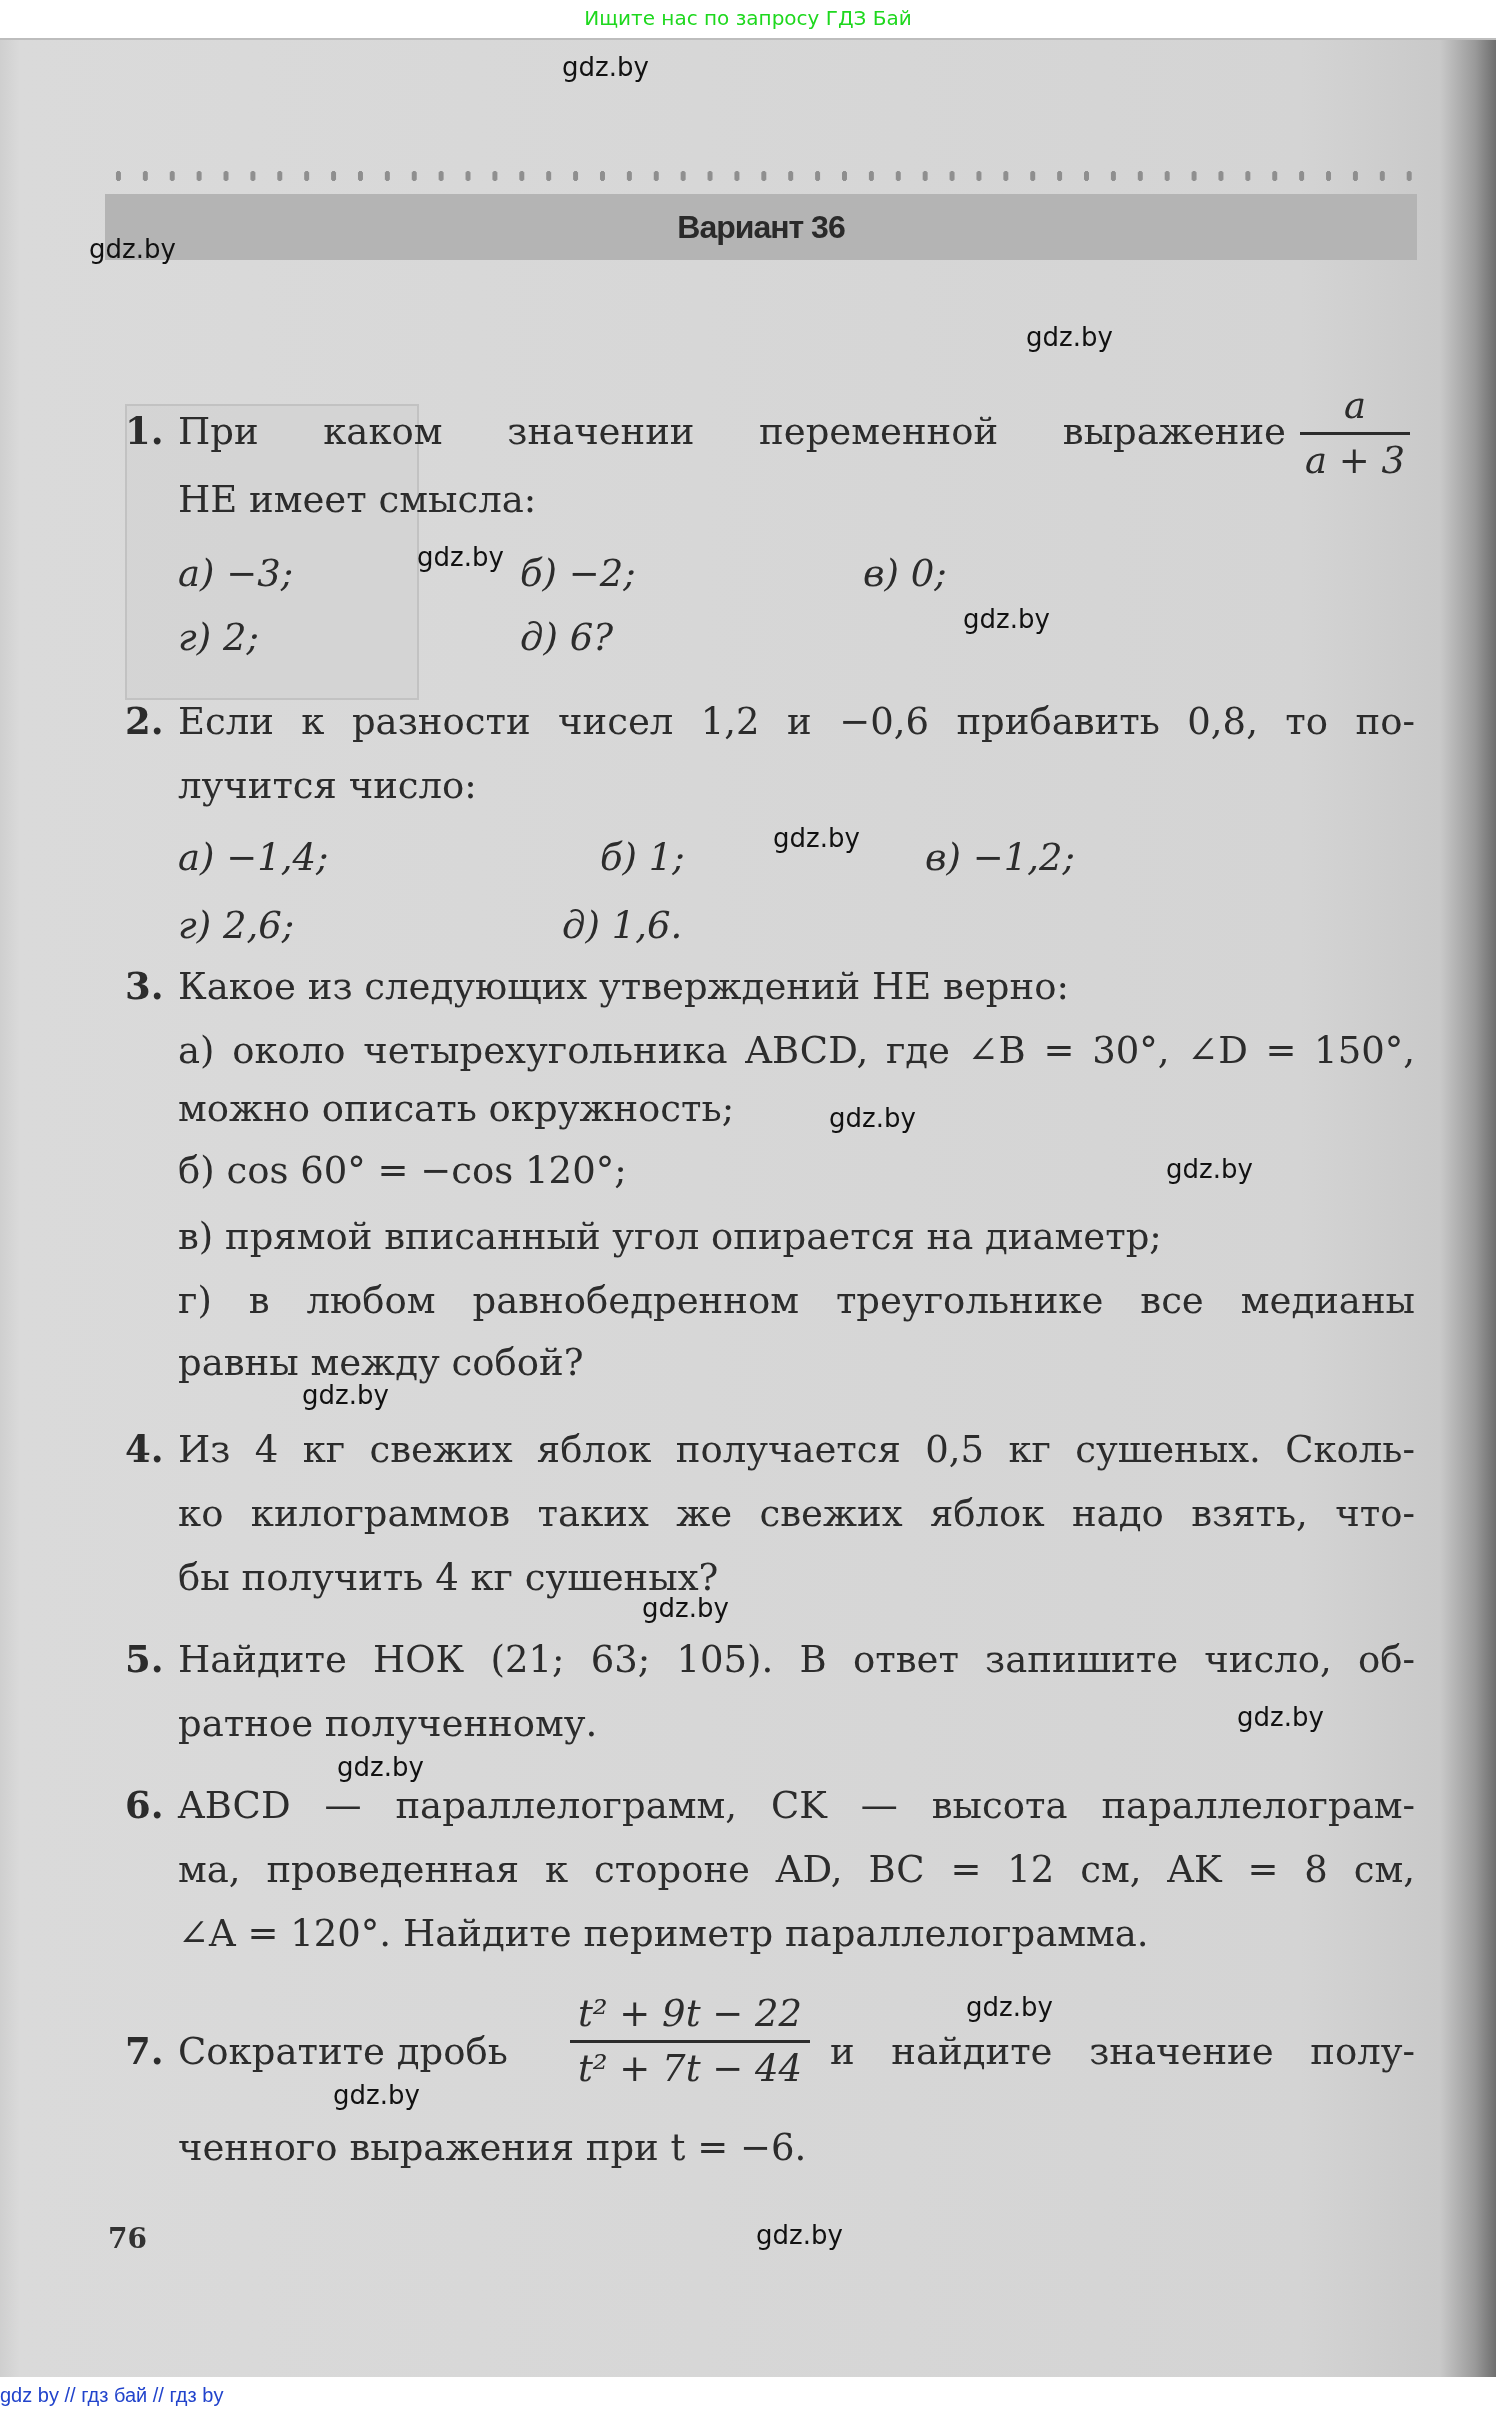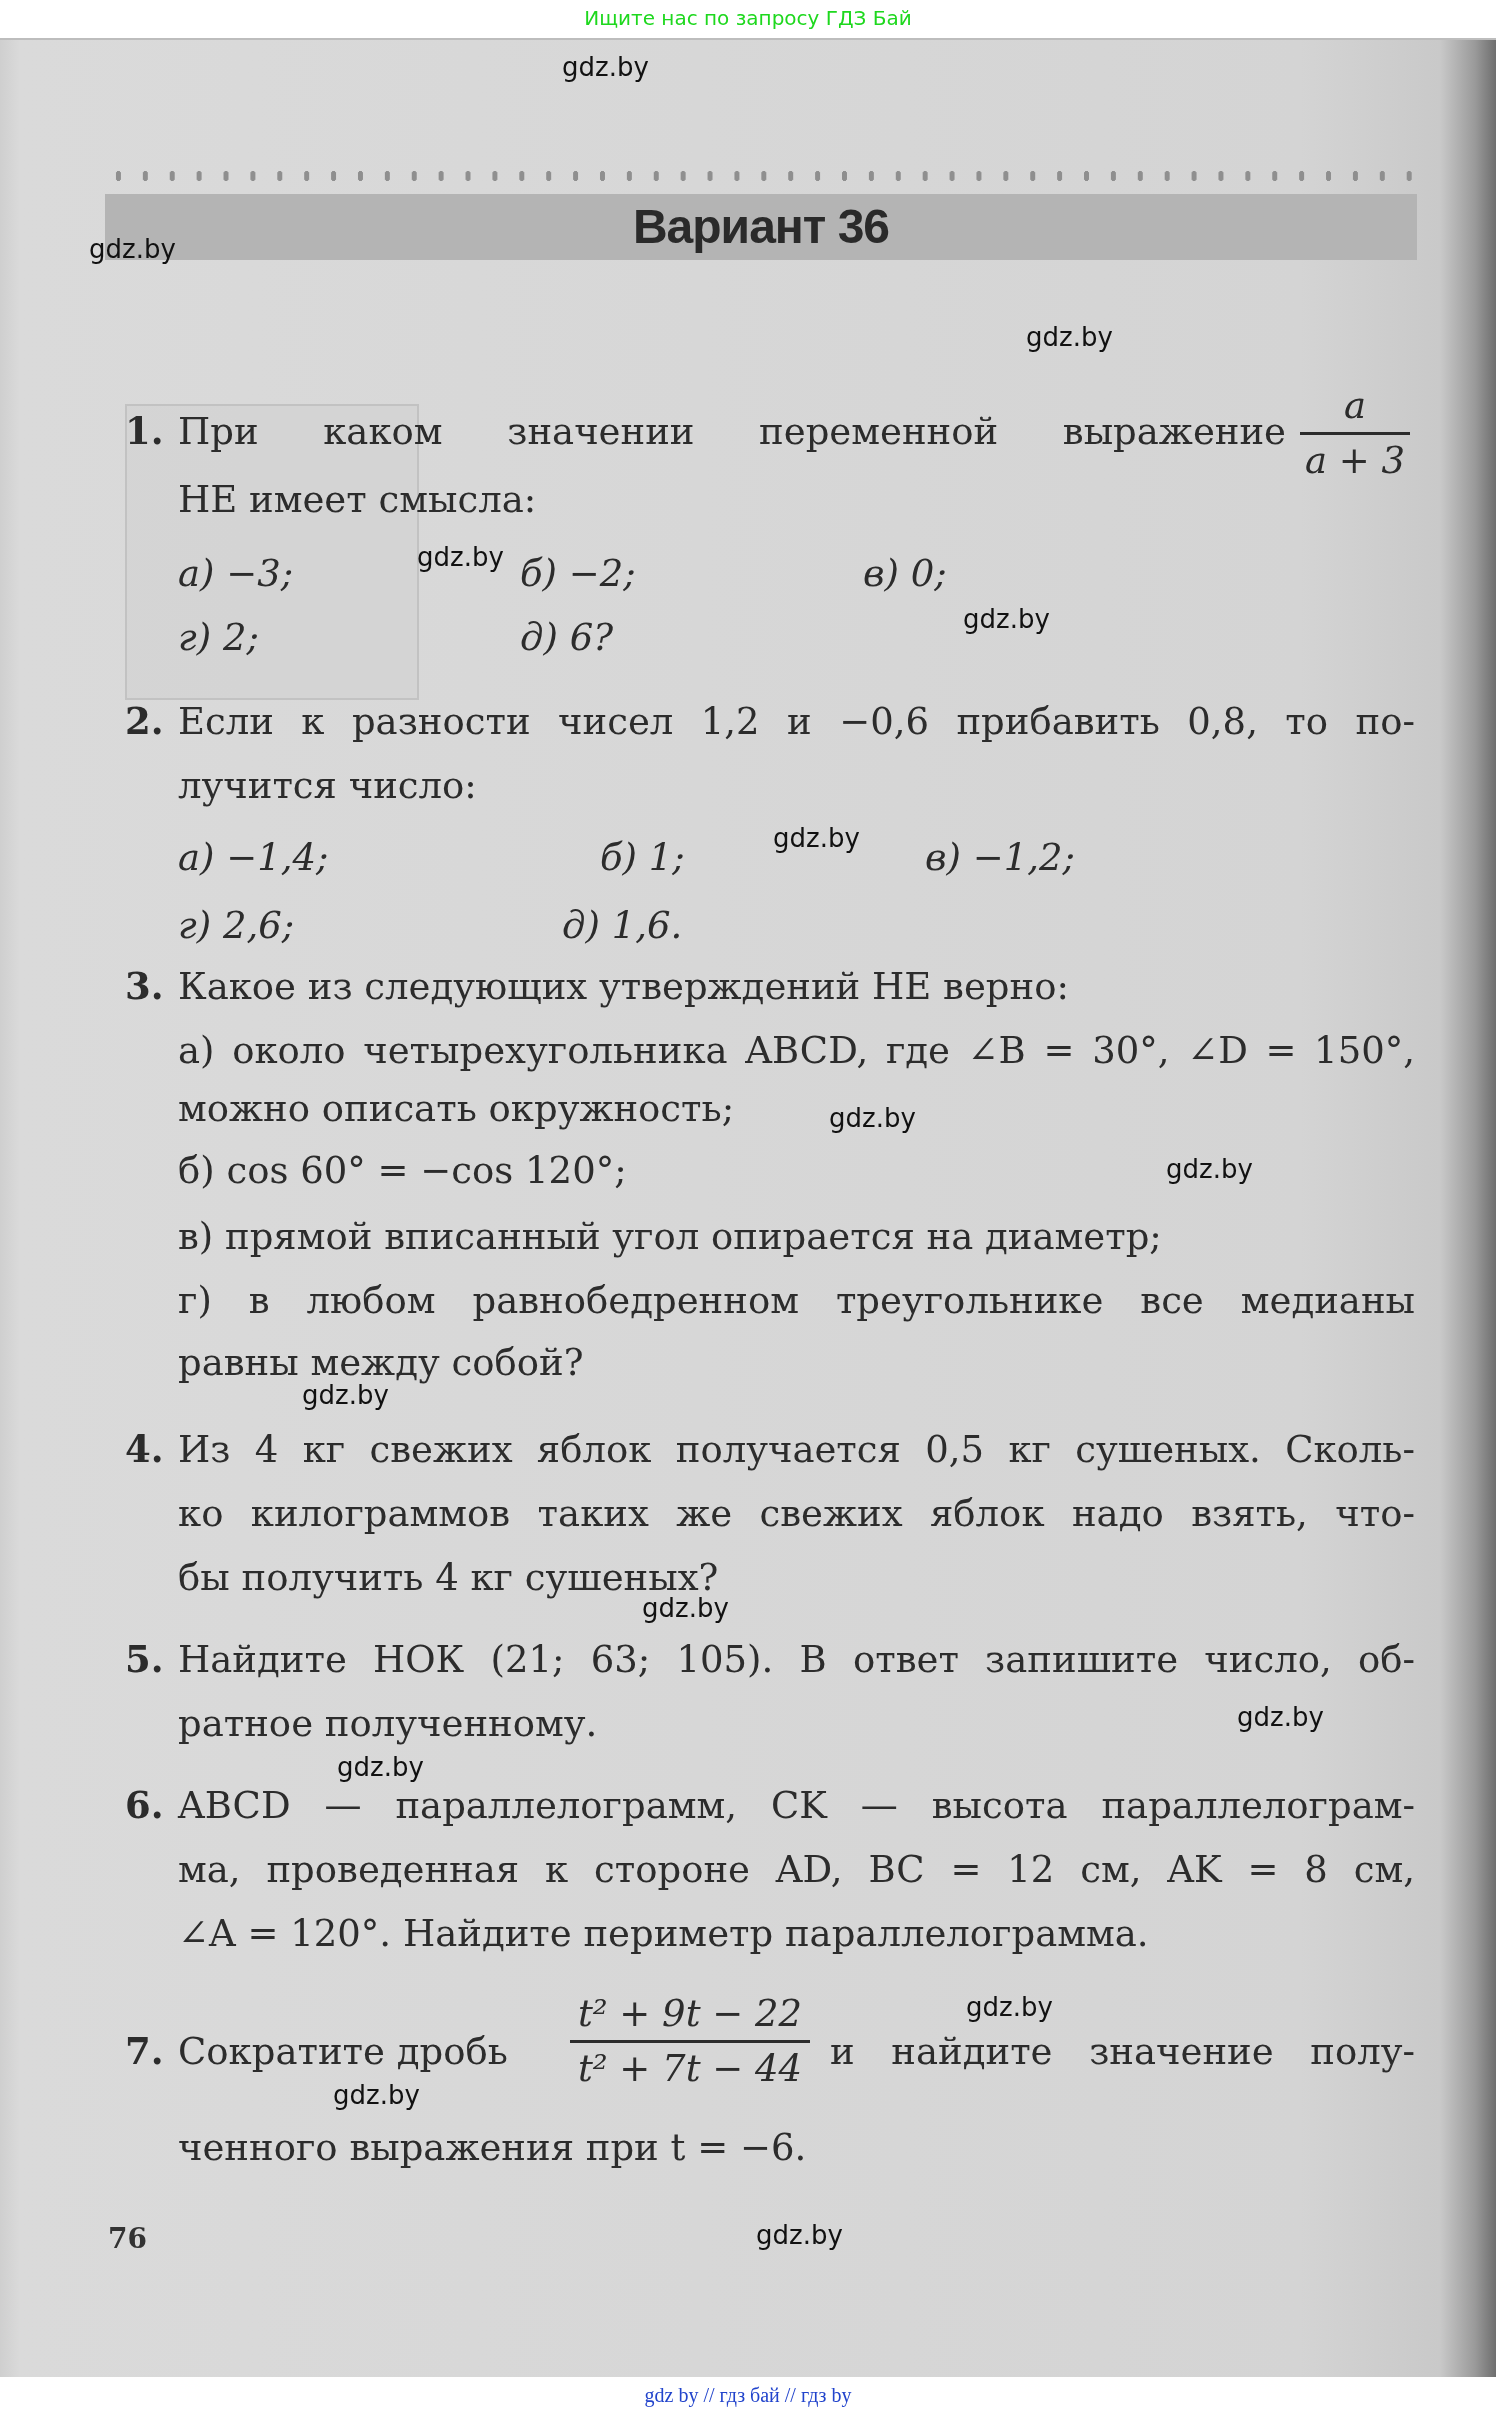--- a/index.html
+++ b/index.html
@@ -14,38 +14,38 @@
     font-family: "DejaVu Sans", sans-serif; font-size: 20px;
     color: #1ed81e;
   }
   .page {
     position: absolute; left: 0; top: 38px; width: 1496px; height: 2337px;
     background: linear-gradient(90deg, #cfcfcf 0px, #dadada 20px, #d7d7d7 700px, #d4d4d4 1300px, #c9c9c9 1440px, #9a9a9a 1475px, #6e6e6e 1496px);
     border-top: 2px solid #bdbdbd;
   }
   .bottom-banner {
     position: absolute; left: 0; top: 2375px; width: 1496px; height: 40px;
-    text-align: center; line-height: 40px;
-    font-family: Liberation Serif, serif; font-size: 20px;
+    line-height: 40px;
+    font-family: Liberation Sans, sans-serif; font-size: 20px;
     color: #2244cc;
   }
   .dots {
     position: absolute; left: 105px; top: 168px; width: 1312px; height: 16px;
     background-image: radial-gradient(ellipse 4px 7px at 50% 50%, #8f8f8f 70%, rgba(0,0,0,0) 75%);
     background-size: 26.9px 16px;
     background-repeat: repeat-x;
   }
   .heading-band {
     position: absolute; left: 105px; top: 194px; width: 1312px; height: 66px;
     background: #b4b4b4;
     text-align: center;
   }
   .heading-band span {
     font-family: "Liberation Sans", sans-serif; font-weight: bold;
-    font-size: 48px; line-height: 66px; color: #2a2a2a;
+    font-size: 32px; line-height: 66px; color: #2a2a2a;
     letter-spacing: -1px;
   }
   .bleed-box {
     position: absolute; left: 125px; top: 404px; width: 290px; height: 292px;
     border: 2px solid rgba(160,160,160,0.35);
     background: rgba(200,200,200,0.25);
   }
   .q {
     position: absolute; left: 125px; width: 1290px;
     font-size: 37px; color: #2c2c2c; line-height: 63px;

